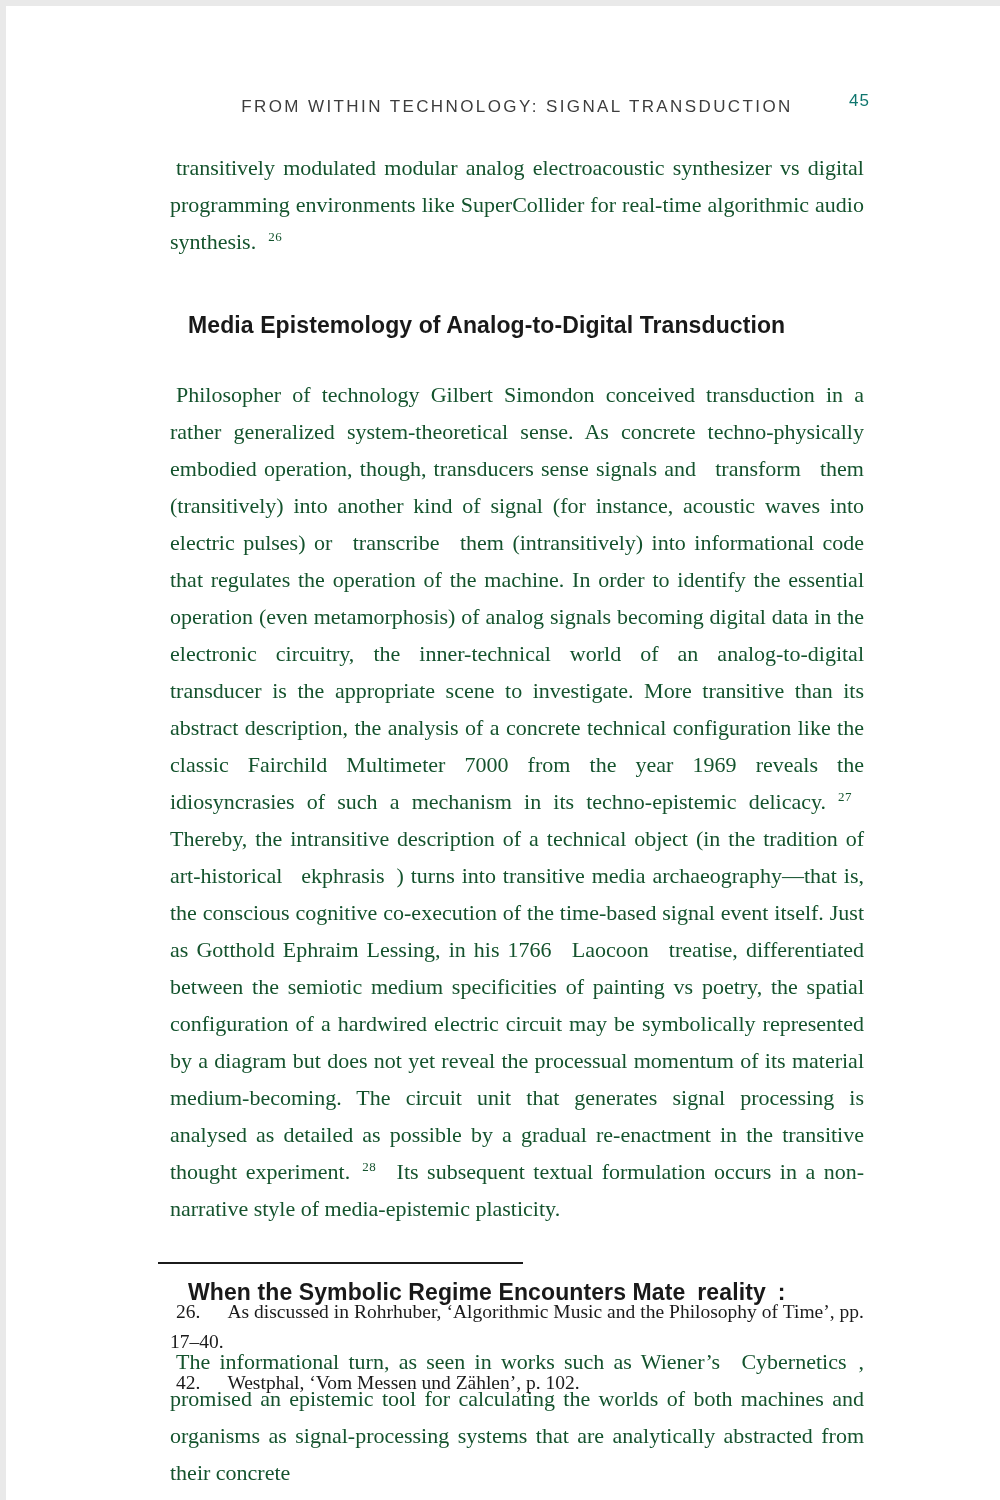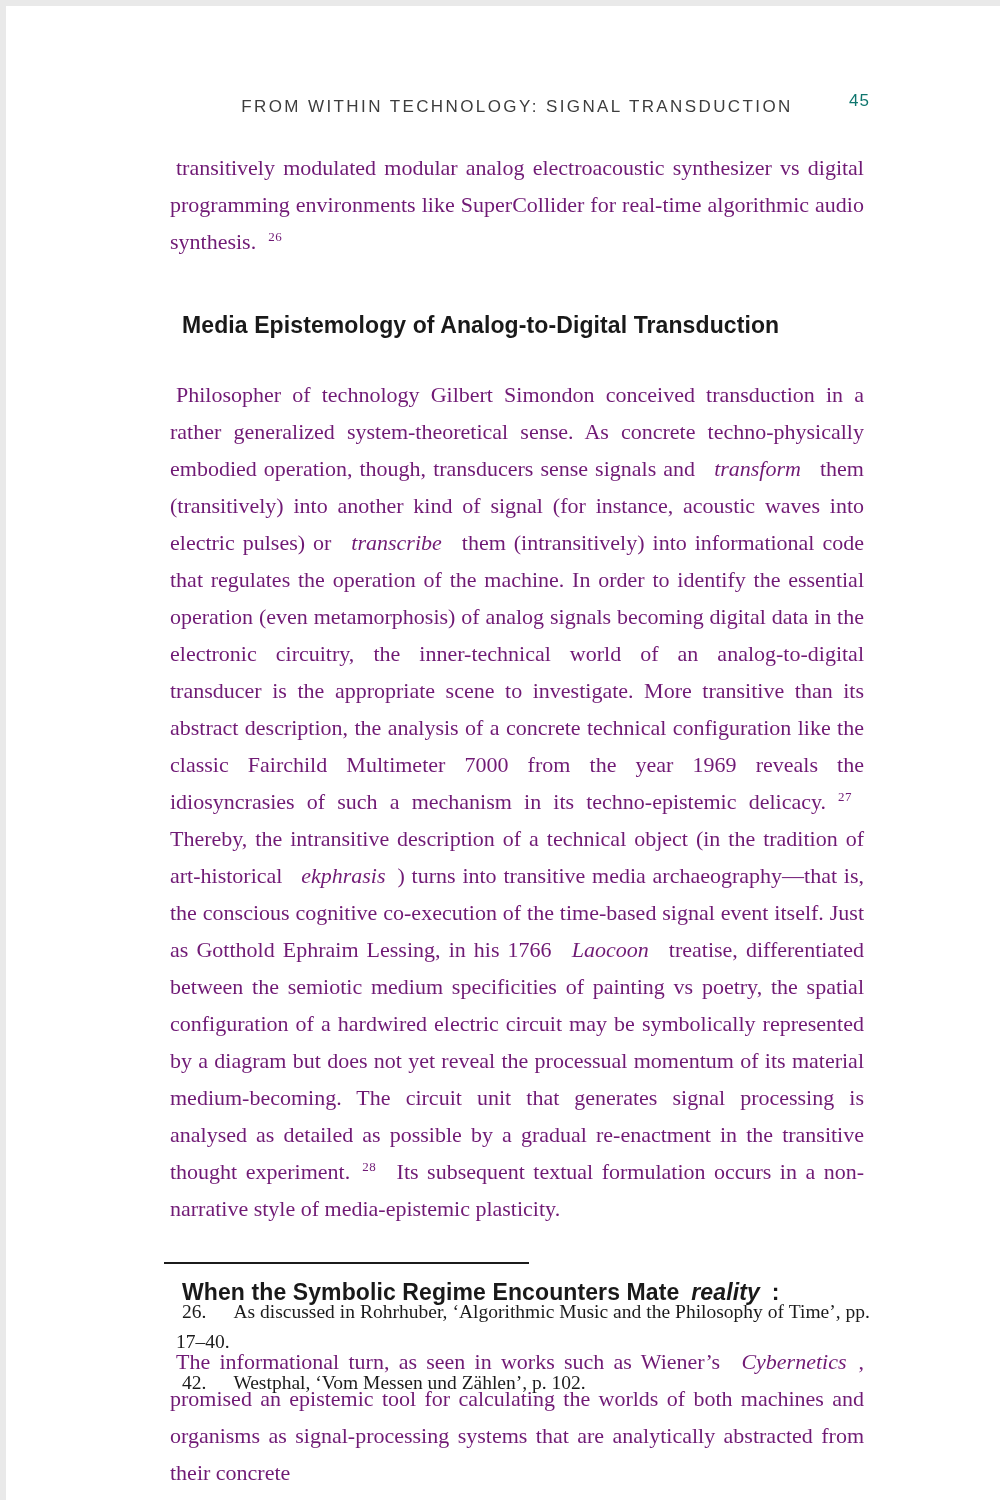--- a/index.html
+++ b/index.html
@@ -39,50 +39,50 @@
     right: 0; top: 0;
     font-size: 17px;
     letter-spacing: 1px;
     color: #0f766e;
   }
 
   
   .body-text p.para {
     font-size: 22px;
     line-height: 37px;
-    color: #701a75;
+    color: #14532d;
     text-align: justify;
   }
   p.para.first { margin-top: 28px; }
   p.para.after-heading { margin-top: 0; }
 
-  .it { font-style: italic; }
+  .it { }
 
   sup.fn-ref {
     font-size: 13px;
     line-height: 0;
     vertical-align: 8px;
     letter-spacing: 0.5px;
   }
 
   h2.section-heading {
     font-family: "Liberation Sans", sans-serif;
     font-weight: bold;
     font-size: 23px;
     line-height: 31px;
     color: #191919;
     letter-spacing: 0.1px;
     margin: 32px 0 17px 0;
   }
-  h2.section-heading .hline { display: block; }
+  h2.section-heading .hline { display: block; margin-left: 6px; }
 
   
   .footnotes {
     position: absolute;
-    left: 152px; top: 1250px;
+    left: 146px; top: 1250px;
     width: 730px;
   }
   .fn-rule {
     width: 365px;
     border-top: 2px solid #1b1b1b;
     margin-bottom: 9px;
   }
   .footnote {
     font-size: 19.5px;
     line-height: 29.5px;

